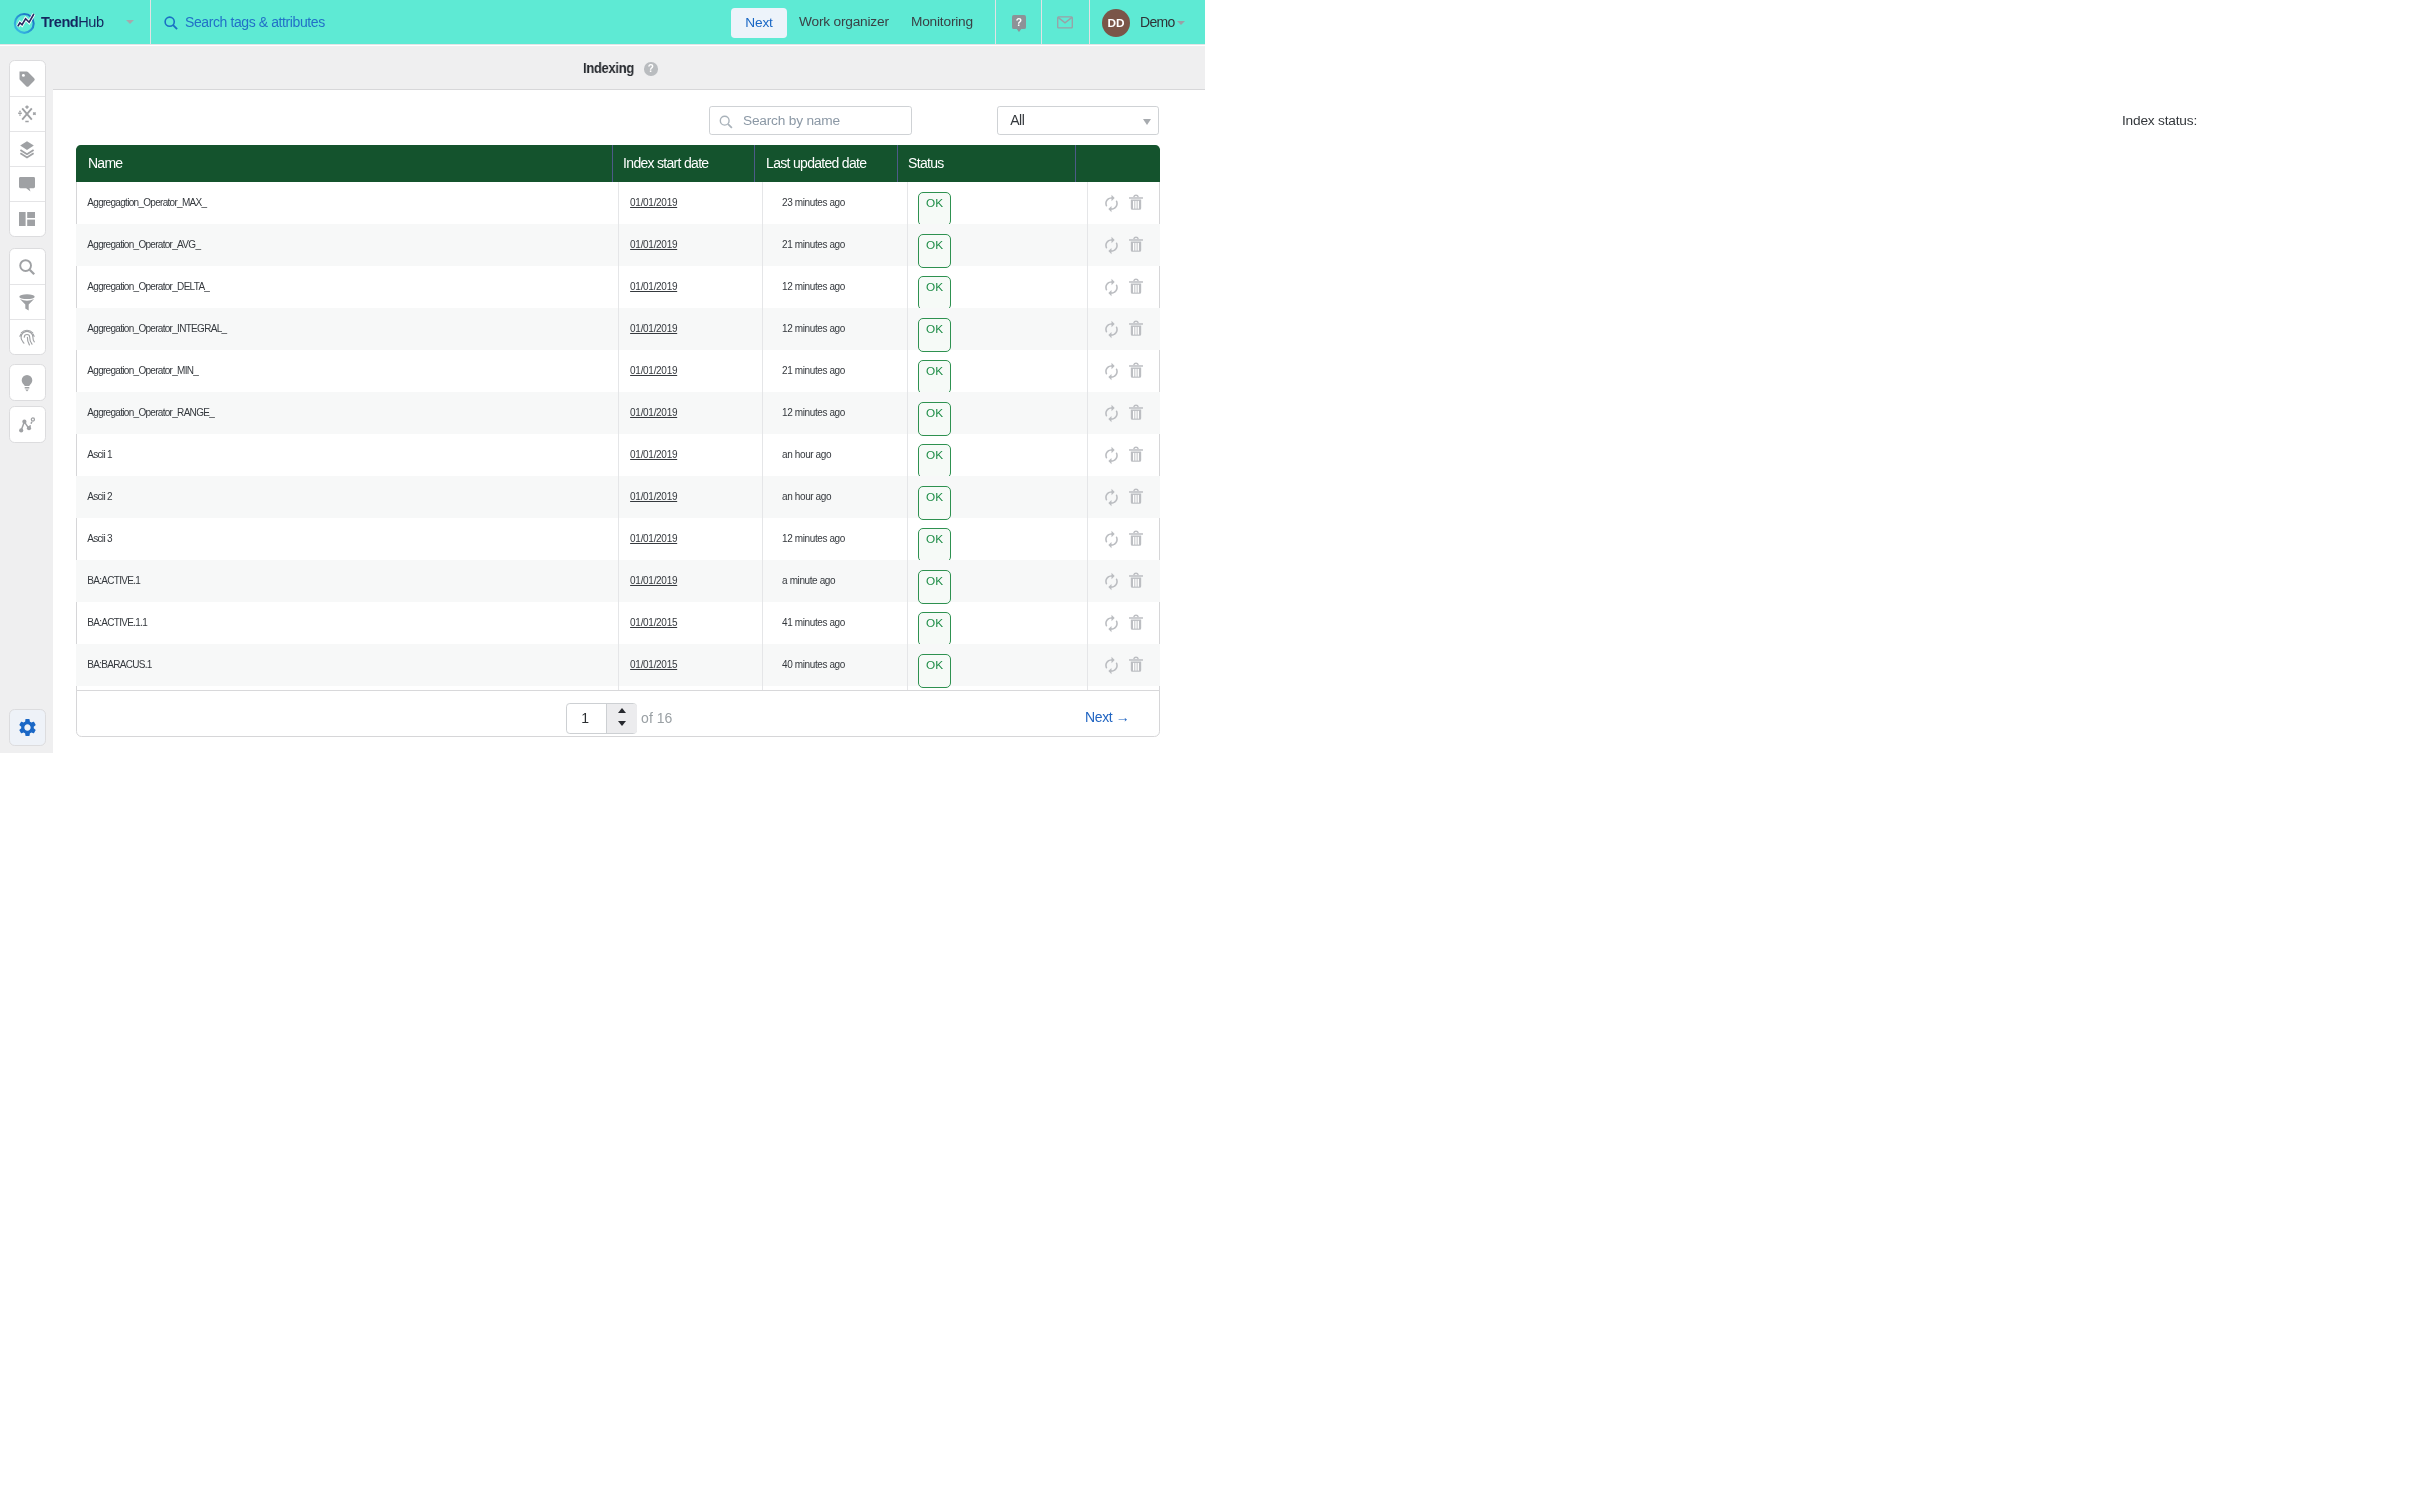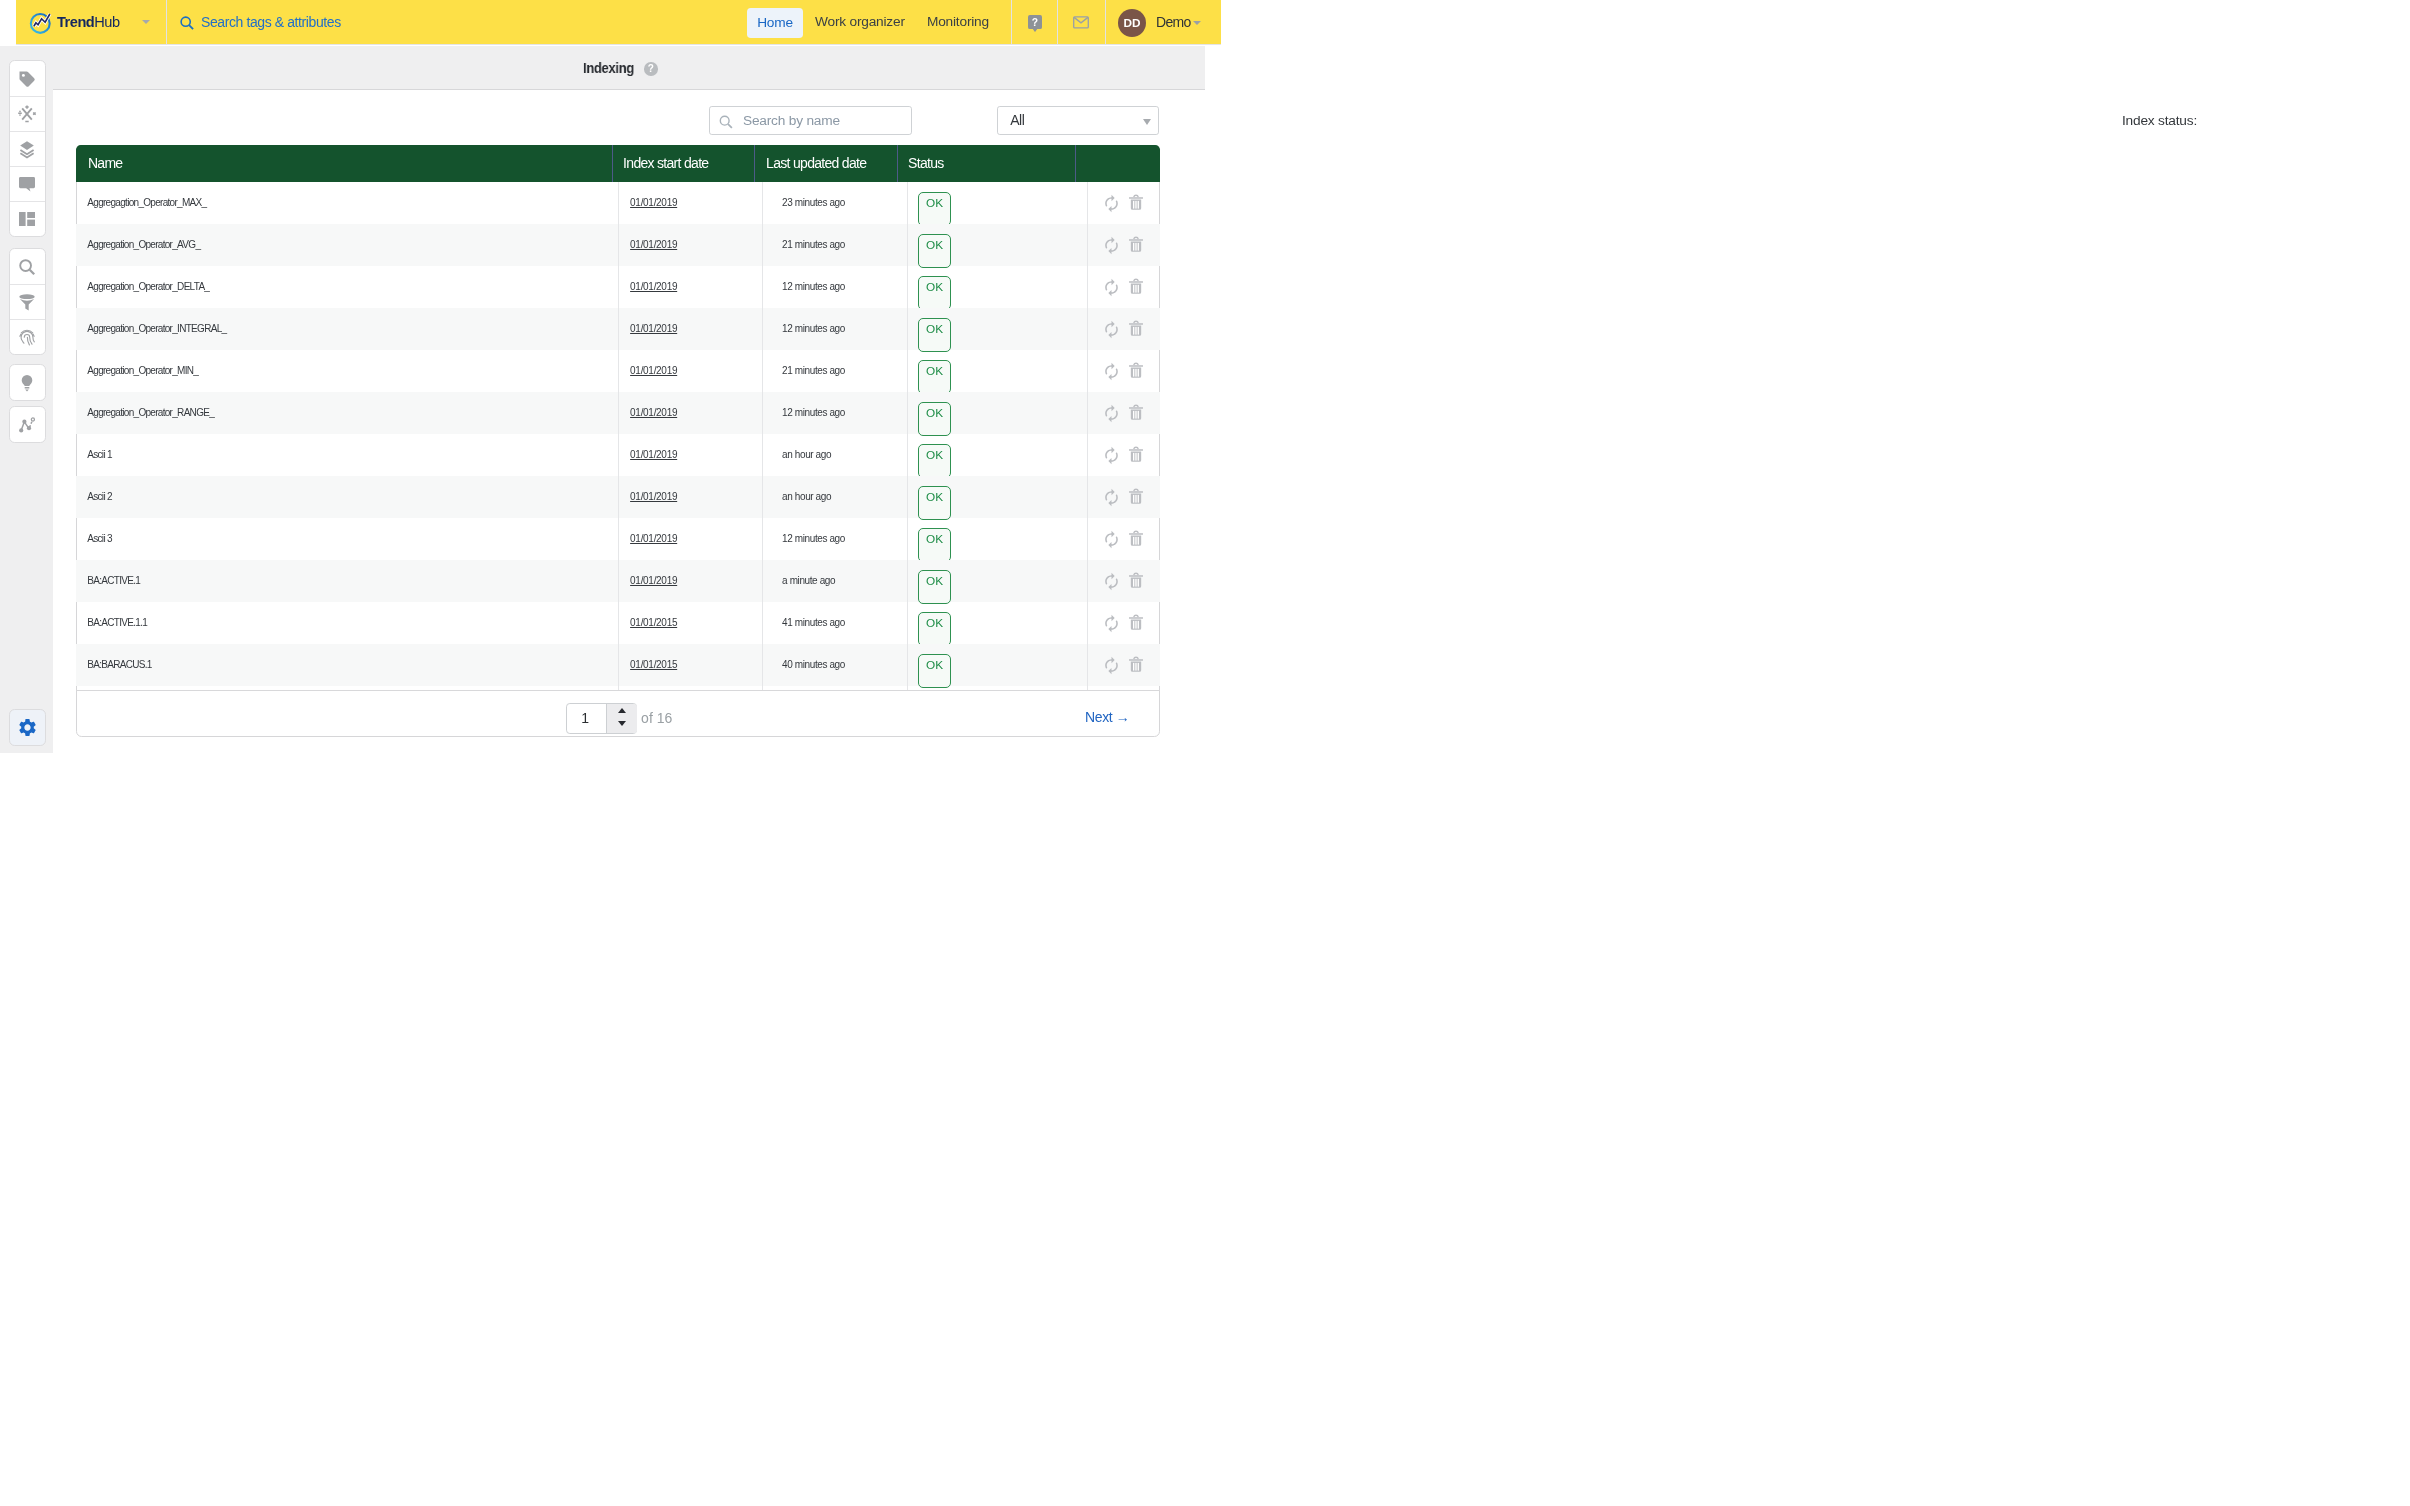--- a/index.html
+++ b/index.html
@@ -1,18 +1,18 @@
 <!DOCTYPE html>
 <html style="font-size:15px"><head><meta charset="utf-8"><style>
 *{margin:0;padding:0;box-sizing:border-box;}
 html,body{width:1205px;height:753px;overflow:hidden;background:#fff;
  font-family:"Liberation Sans",sans-serif;}
 .abs{position:absolute;}
 
-#nav{position:absolute;left:16px;top:0;width:1205px;height:45px;background:#fde047;
+#nav{position:absolute;left:0;top:0;width:1205px;height:45px;background:#5eead4;
  border-bottom:0.9px solid #e4e4e6;z-index:5;}
 .vdiv{position:absolute;top:0;width:0.9px;height:44px;background:#e2e2e4;}
 .navtxt{position:absolute;top:0;height:44px;line-height:44px;font-size:13.7px;
  letter-spacing:-0.2px;color:#3a4045;}
 
 #band{position:absolute;left:0;top:46px;width:1205px;height:44px;background:#efeff0;
  border-bottom:0.9px solid #d7d7d9;}
 #rail{position:absolute;left:0;top:46px;width:53px;height:707px;background:#efeff0;}
 .sgrp{position:absolute;left:8.5px;width:37px;background:#fff;border:0.9px solid #dcdcde;
  border-radius:5.6px;overflow:hidden;}
@@ -80,21 +80,21 @@
 <polyline points="6.2,16.2 8.4,12.5 10.65,14.6 14.4,8.2 18.2,11.95 23.2,3.2" fill="none" stroke="#272a63" stroke-width="1.7"></polyline>
 </svg>
 <div class="navtxt" style="left:41px;color:#14275f;font-size:14.6px;letter-spacing:-0.5px"><b>Trend</b>Hub</div>
 <div class="abs" style="left:126px;top:20px;width:0;height:0;border-left:4.5px solid transparent;border-right:4.5px solid transparent;border-top:4.9px solid #a6a9ac;"></div>
 <div class="vdiv" style="left:150px"></div>
 <svg class="abs" style="left:164px;top:15.5px" width="14" height="14" viewBox="0 0 15 15" fill="none" stroke="#1a6fc4">
       <circle cx="6.1" cy="6.1" r="4.9" stroke-width="1.7"></circle>
       <path d="M9.8 9.8 14 14" stroke-width="2"></path>
     </svg>
 <div class="navtxt" style="left:185px;color:#2270c7;font-size:14px;letter-spacing:-0.4px">Search tags &amp; attributes</div>
-<div class="abs" style="left:731px;top:8px;width:56px;height:30px;background:#edf3fa;border-radius:3.8px;text-align:center;line-height:30px;font-size:13.7px;letter-spacing:-0.2px;color:#1967c5;">Home</div>
+<div class="abs" style="left:731px;top:8px;width:56px;height:30px;background:#edf3fa;border-radius:3.8px;text-align:center;line-height:30px;font-size:13.7px;letter-spacing:-0.2px;color:#1967c5;">Next</div>
 <div class="navtxt" style="left:799px">Work organizer</div>
 <div class="navtxt" style="left:911px">Monitoring</div>
 <div class="vdiv" style="left:995px"></div>
 <div class="vdiv" style="left:1041px"></div>
 <svg class="abs" style="left:1012px;top:15px" width="14" height="17.4" viewBox="0 0 15 18.5">
 <path fill="#8d9297" d="M2 0h11a2 2 0 0 1 2 2v11a2 2 0 0 1-2 2h-3.1L7.5 18.2 5.1 15H2a2 2 0 0 1-2-2V2a2 2 0 0 1 2-2Z"></path>
 <text x="7.5" y="11.2" font-size="11" font-weight="bold" fill="#fff" text-anchor="middle" font-family="Liberation Sans,sans-serif">?</text>
     </svg>
 <svg class="abs" style="left:1057px;top:16.3px" width="16" height="12.7" viewBox="0 0 18 14" fill="none" stroke="#9aa0a6" stroke-width="1.5">
       <rect x="0.8" y="0.8" width="16.4" height="12.4" rx="1"></rect>

